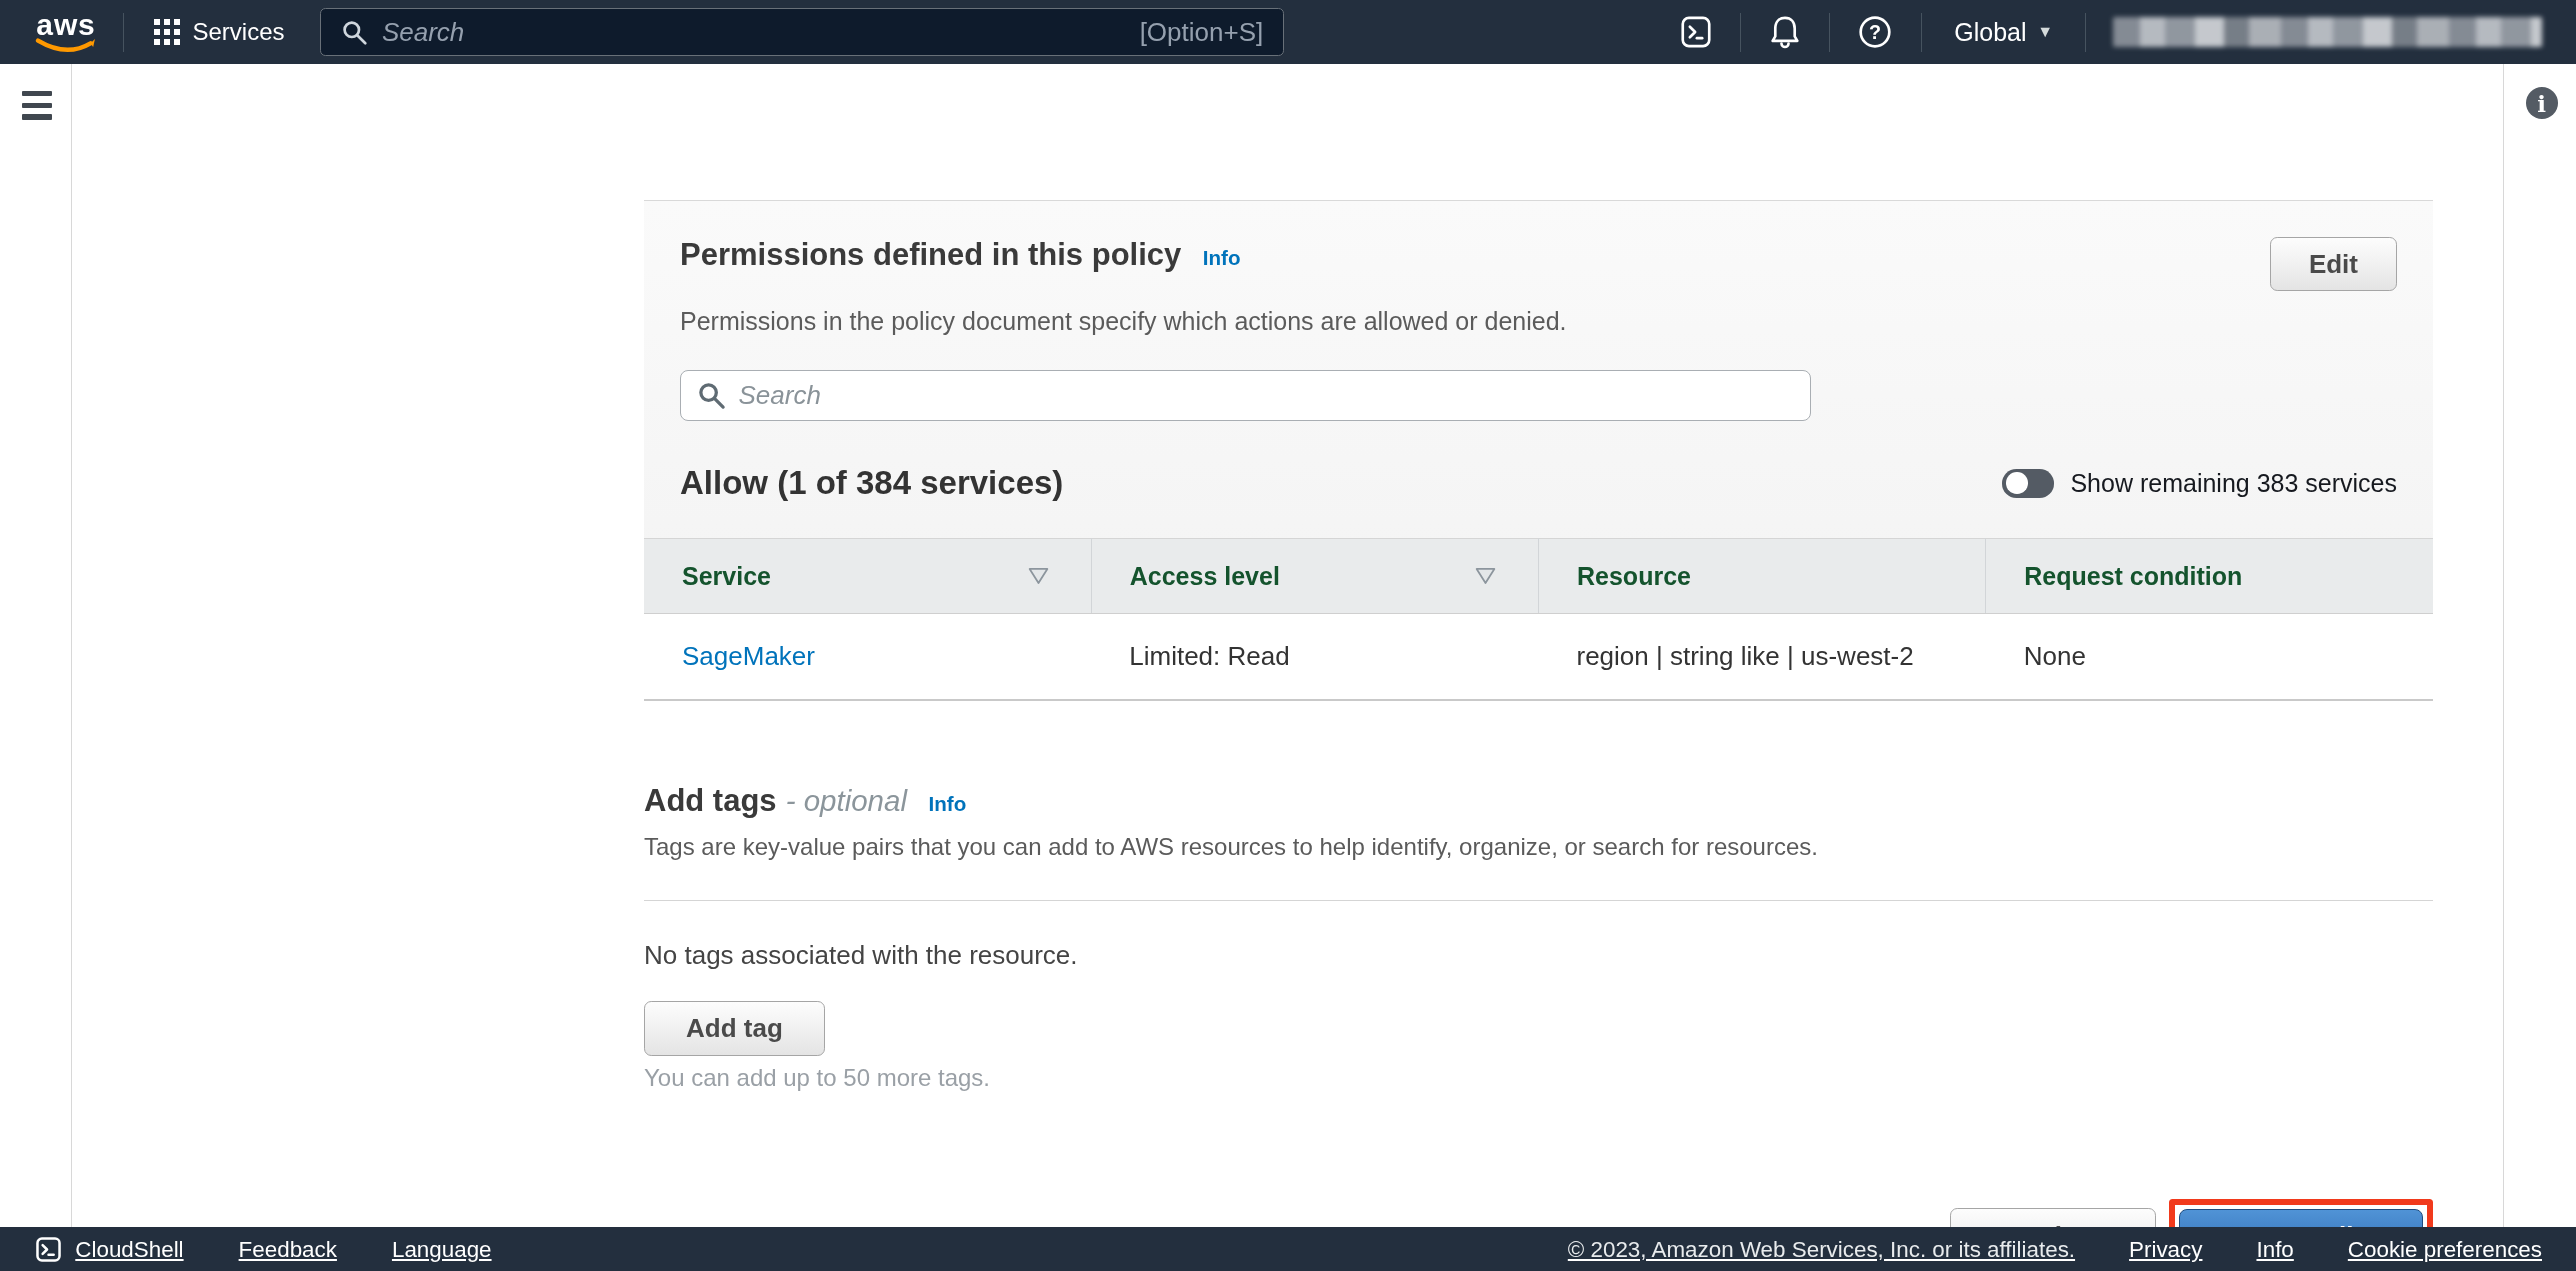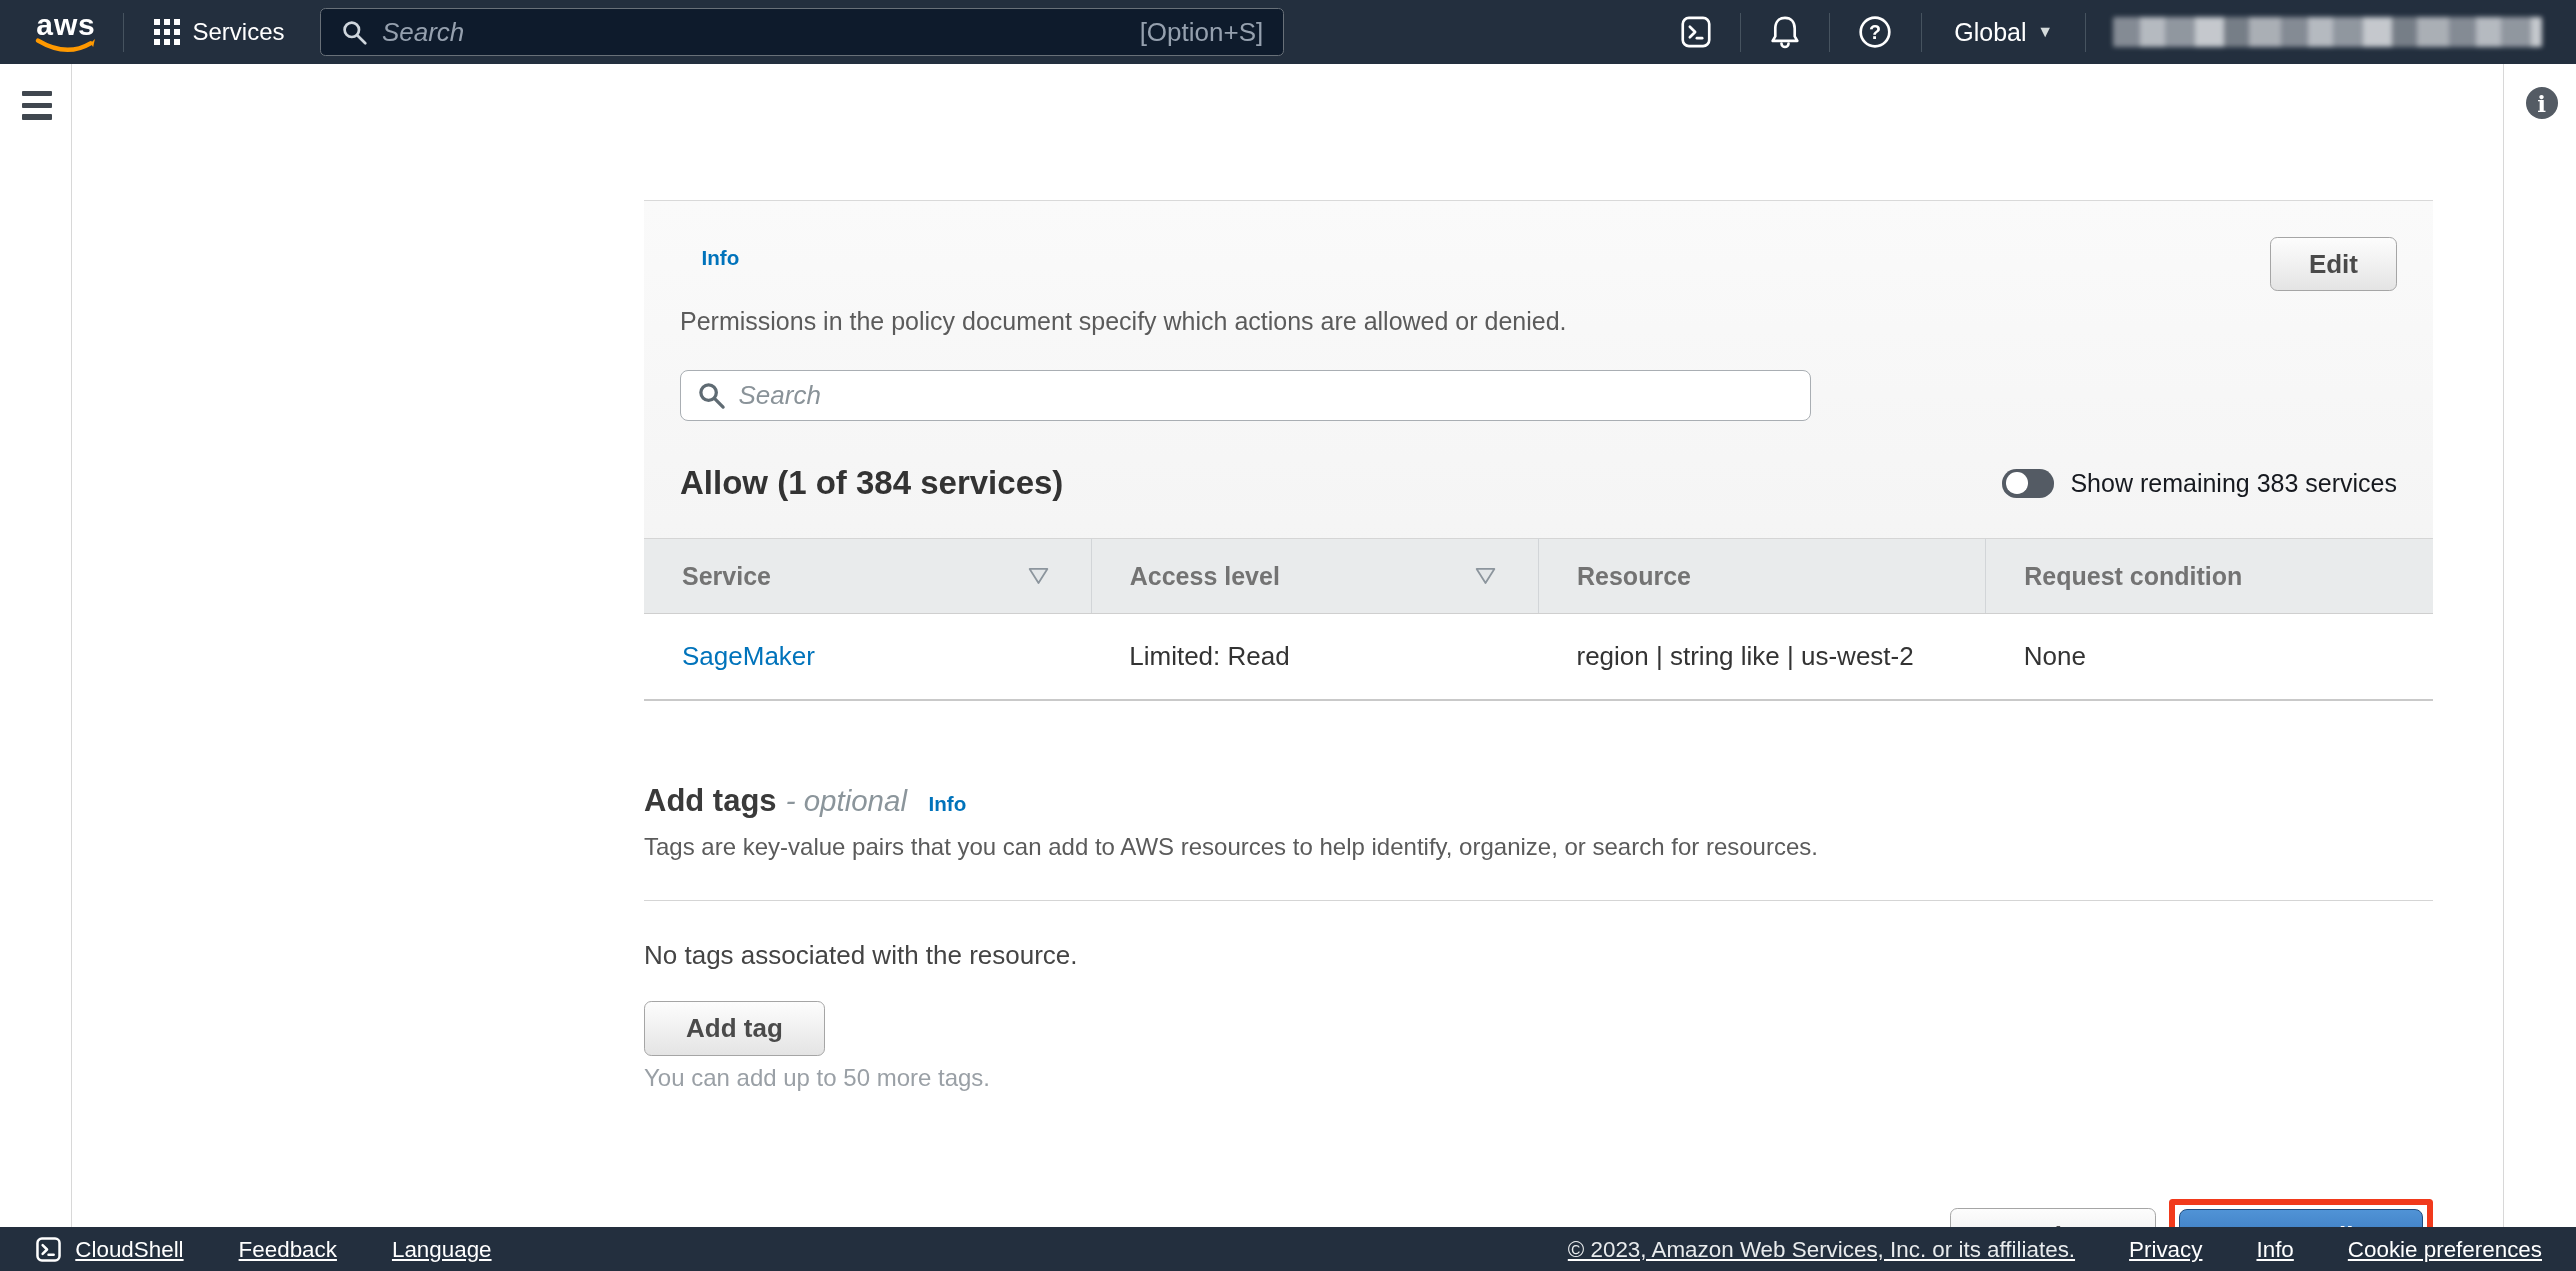--- a/index.html
+++ b/index.html
@@ -104,21 +104,21 @@
   .allow-row { display:flex; align-items:center; margin-top:43px; }
   .allow-heading { font-size:33px; font-weight:bold; color:#333; }
   .toggle-group { margin-left:auto; display:flex; align-items:center; gap:16px; }
   .toggle { width:52px; height:29px; border-radius:14.3px; background:#545b64; position:relative; cursor:pointer; }
   .toggle .knob { position:absolute; left:3.6px; top:3.6px; width:21.5px; height:21.5px; border-radius:50%; background:#fff; }
   .toggle-label { font-size:25px; color:#16191f; }
 
   .perm-table { width:1789px; margin-left:-36px; margin-top:36px; border-collapse:collapse; table-layout:fixed; }
   .perm-table th {
     background:#e9ebec; border-top:1.8px solid #d5d5d5; border-bottom:1.8px solid #cfcfcf;
-    height:75px; text-align:left; padding-left:38px; font-size:25px; color:#737373;
+    height:75px; text-align:left; padding-left:38px; font-size:25px; color:#14532d;
     border-right:1.8px solid #d2d5d8; position:relative; font-weight:bold;
   }
   .perm-table th:last-child { border-right:none; }
   .filter-tri { position:absolute; right:41px; top:50%; transform:translateY(-50%); }
   .perm-table td {
     background:#fff; height:86px; padding-left:38px; font-size:26px; color:#333;
     border-bottom:2.7px solid #c9c9c9; vertical-align:middle;
   }
   .svc-link { color:#0073bb; cursor:pointer; }
 
@@ -223,20 +223,21 @@
 </aside>
 <aside class="right-rail">
   <div class="info-circle">i</div>
 </aside>
 
 <main class="main">
   <div class="content-col">
 
     <section class="perm-panel">
       <div class="section-title-row">
+        <h2 class="section-title">Permissions defined in this policy</h2>
         <span class="info-link">Info</span>
         <div class="edit-btn-wrap">
           <button class="btn">Edit</button>
         </div>
       </div>
       <p class="section-desc">Permissions in the policy document specify which actions are allowed or denied.</p>
 
       <div class="panel-search">
         <svg width="29" height="29" viewBox="0 0 30 30">
           <circle cx="12" cy="12" r="8" fill="none" stroke="#5f6b73" stroke-width="3.4"></circle>

